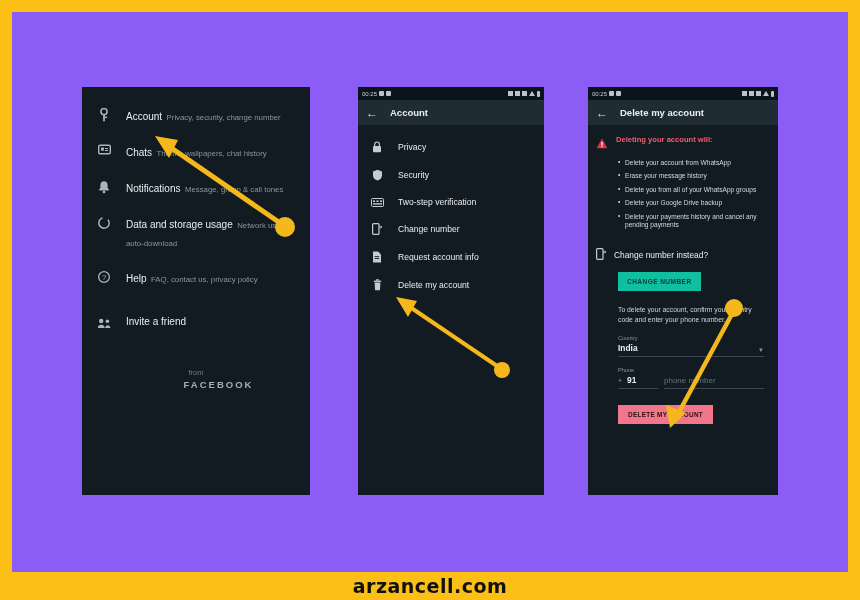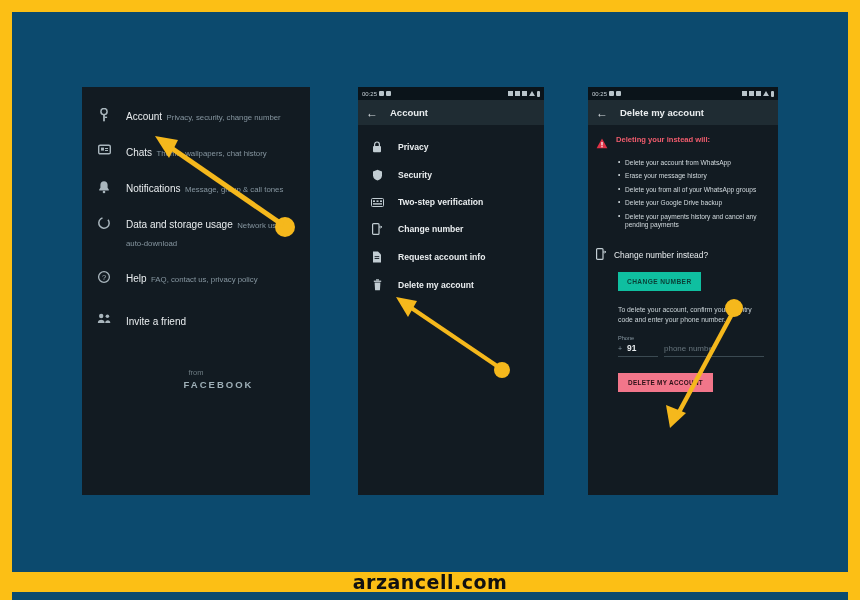--- a/index.html
+++ b/index.html
@@ -5,37 +5,37 @@
   * { box-sizing: border-box; margin: 0; padding: 0; }
   html, body {
     width: 860px; height: 600px;
     font-family: "Liberation Sans", sans-serif;
     background: #ffffff;
     overflow: hidden;
   }
   .page {
     position: relative;
     width: 860px; height: 600px;
-    background: #0c4a6e;
+    background: #8b5cf6;
     border-left: 12px solid #FCBF15;
     border-right: 12px solid #FCBF15;
     border-top: 12px solid #FCBF15;
     border-bottom: 0;
   }
   .canvas {
     position: absolute;
     left: -12px; top: -12px;
     width: 860px; height: 600px;
   }
 
   
   .footer-bar {
     position: absolute;
     left: 0; top: 572px;
-    width: 860px; height: 20px;
+    width: 860px; height: 28px;
     background: #FCBF15;
     display: flex; align-items: center; justify-content: center;
   }
   .footer-bar .site {
     color: #111111;
     font-size: 19px;
     font-weight: bold;
     letter-spacing: .5px;
     font-family: "DejaVu Sans", sans-serif;
   }
@@ -92,21 +92,21 @@
   .row1 .ico { width: 16px; flex: none; display:flex; justify-content:center; padding-top:2px; }
   .row1 .tx .t { font-size: 10px; color: #E9EDEF; font-weight: 500; line-height: 1.25; }
   .row1 .tx .s { font-size: 7.8px; color: #8696A0; margin-top: 2px; line-height: 1.25; }
 
   .from-fb { text-align: center; margin-top: 22px; }
   .from-fb .f1 { font-size: 7.5px; color: #6D7B82; margin-top: 30px; }
   .from-fb .f2 { font-size: 9.5px; color: #9FB0B8; font-weight: bold; letter-spacing: 2px; margin-top: 2px; padding-left: 45px; }
 
   
   .list2 { padding: 8px 0 0 0; }
-  .row2 { display:flex; align-items:center; gap: 14px; padding: 8px 12px; font-weight: bold; }
+  .row2 { display:flex; align-items:center; gap: 14px; padding: 8px 12px; }
   .row2 .ico { width: 14px; flex:none; display:flex; justify-content:center; }
   .row2 .t { font-size: 8.6px; color: #E9EDEF; }
 
   
   .p3body { padding: 10px 8px 0 8px; }
   .warnhead { display:flex; gap: 8px; align-items:flex-start; }
   .warnhead .wtext { font-size: 7.6px; color: #F15C6D; font-weight: bold; line-height:1.3; }
   .bullets { margin: 6px 0 0 22px; }
   .bullets li {
     list-style: none;
@@ -233,21 +233,21 @@
                 <circle cx="7" cy="7" r="5.4" fill="none" stroke="#A9B6BD" stroke-width="1.3"></circle>
                 <text x="7" y="10" font-size="7.5" fill="#A9B6BD" text-anchor="middle" font-family="Liberation Sans">?</text>
               </svg>
         </span>
         <span class="tx">
           <span class="t">Help</span>
           <span class="s">FAQ, contact us, privacy policy</span>
         </span>
       </div>
 
-      <div class="row1" style="padding-top:16px;">
+      <div class="row1" style="padding-top:16px;align-items:flex-end;">
         <span class="ico">
           <svg width="15" height="11" viewBox="0 0 15 11">
                 <circle cx="4.2" cy="3" r="2.2" fill="#A9B6BD"></circle>
                 <circle cx="10.4" cy="3.3" r="1.8" fill="#A9B6BD"></circle>
                 <path d="M0.8 10c0-2 1.6-3.2 3.4-3.2S7.6 8 7.6 10z" fill="#A9B6BD"></path>
                 <path d="M8.2 10c0-1.8 1.2-2.8 2.6-2.8s2.5 1 2.5 2.8z" fill="#A9B6BD"></path>
               </svg>
         </span>
         <span class="tx">
           <span class="t">Invite a friend</span>
@@ -370,21 +370,21 @@
 
     <div class="p3body">
       <div class="warnhead">
         <span>
           <svg width="12" height="11" viewBox="0 0 12 11">
                 <path d="M6 .6l5.4 9.6H.6z" fill="#E03246"></path>
                 <rect x="5.4" y="4" width="1.2" height="3.4" fill="#fff"></rect>
                 <rect x="5.4" y="8.1" width="1.2" height="1.2" fill="#fff"></rect>
               </svg>
         </span>
-        <span class="wtext">Deleting your instead will:</span>
+        <span class="wtext">Deleting your account will:</span>
       </div>
 
       <ul class="bullets">
         <li>Delete your account from WhatsApp</li>
         <li>Erase your message history</li>
         <li>Delete you from all of your WhatsApp groups</li>
         <li>Delete your Google Drive backup</li>
         <li>Delete your payments history and cancel any pending payments</li>
       </ul>
 
@@ -395,20 +395,27 @@
                 <path d="M7 4h2.6M8.6 2.8L9.8 4 8.6 5.2" fill="none" stroke="#C2CDD3" stroke-width="1"></path>
               </svg>
         </span>
         <span class="t">Change number instead?</span>
       </div>
 
       <button class="btn-change">CHANGE NUMBER</button>
 
       <div class="confirm-text">To delete your account, confirm your country code and enter your phone number.</div>
 
+      <div class="field">
+        <div class="lbl">Country</div>
+        <div class="line">
+          <span class="val">India</span>
+          <span class="caret">▼</span>
+        </div>
+      </div>
 
       <div class="field" style="margin-top:10px;">
         <div class="lbl">Phone</div>
       </div>
       <div class="phonerow" style="margin-top:1px;">
         <span class="cc">
           <span class="plus">+</span>
           <span class="num">91</span>
         </span>
         <span class="pn">phone number</span>

